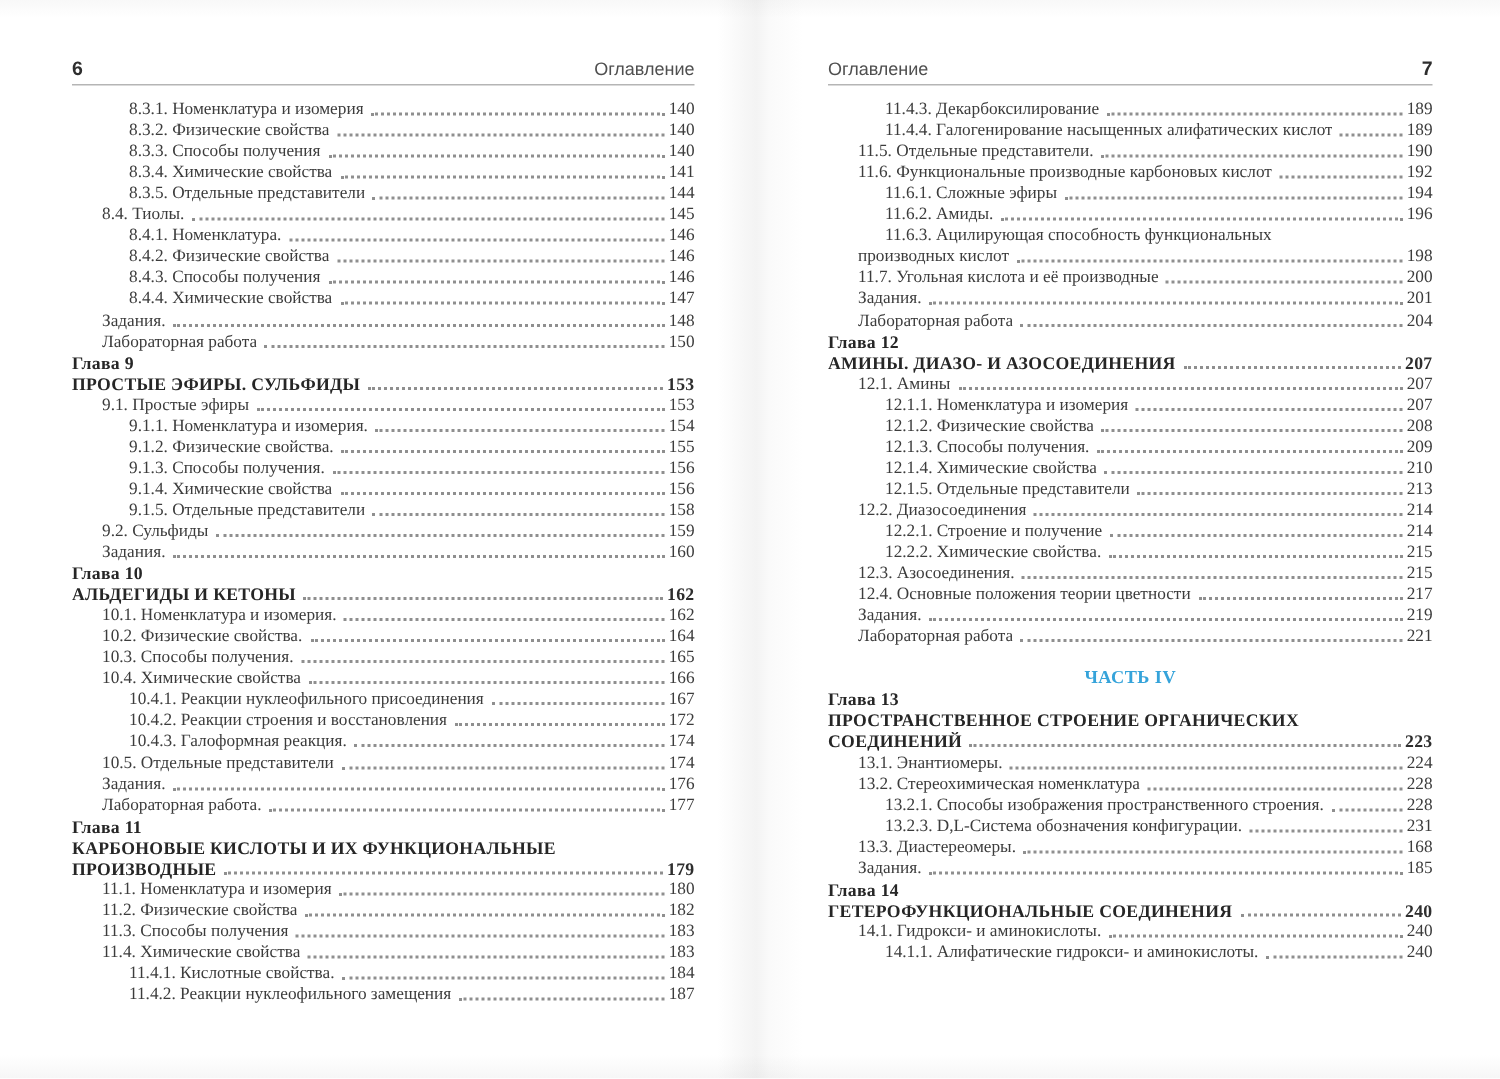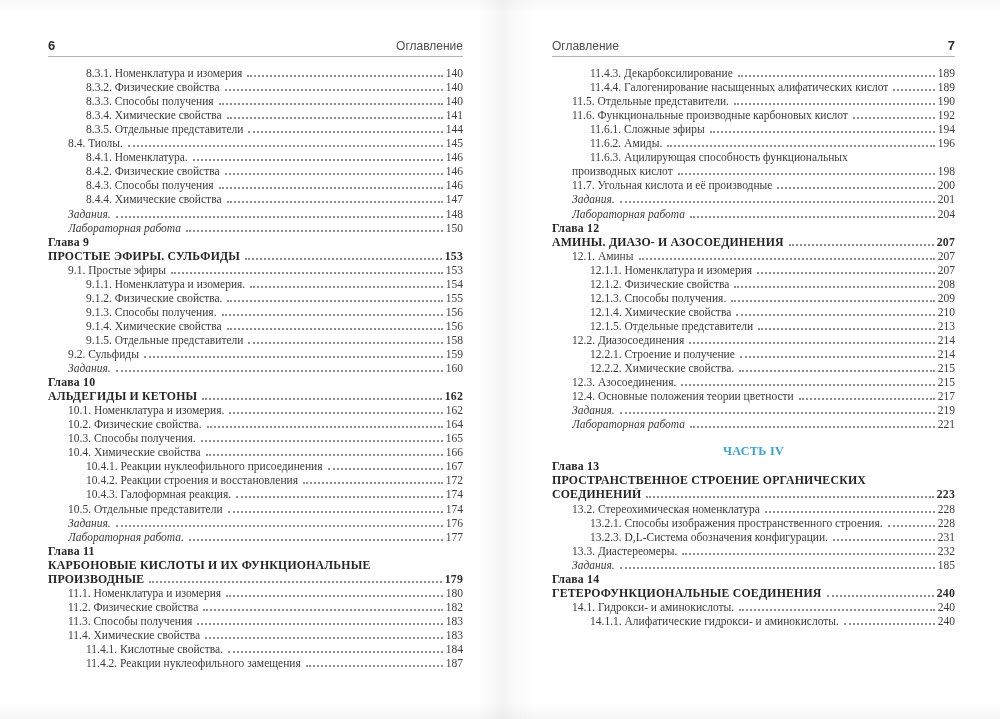--- a/index.html
+++ b/index.html
@@ -28,21 +28,21 @@
   .row{display:flex;align-items:flex-end;height:14.05px;font-size:11.5px;line-height:13px;}
   .row .t{white-space:nowrap;overflow:hidden;}
   .leader{flex:1 1 auto;min-width:8px;border-bottom:2px dotted #8f8f8f;margin:0 3px 3px 5px;}
   .pnum{flex:0 0 auto;color:#3c3c3c;}
   .pnum.bp{font-weight:bold;color:#262626;}
 
   .row.ind1{padding-left:20px;}
   .row.ind2{padding-left:38px;text-align:right;}
   .row.bold{font-weight:bold;color:#262626;font-size:11.8px;letter-spacing:0.2px;}
   .row.bold .pnum{color:#2e2e2e;}
-  .row.italic .t{font-style:italic;}
+  .row.italic .t{}
   .row.part{display:block;text-align:center;font-weight:bold;font-size:12.2px;
     color:var(--part-color,#35a3da);letter-spacing:0.3px;}
   .row.gap{visibility:hidden;}
 </style>
 </head>
 <body>
 
 <div class="photo">
   <div class="gutter"></div>
   <div class="edge-t"></div>
@@ -405,38 +405,43 @@
         </div>
         <div class="row bold">
           <span class="t">ПРОСТРАНСТВЕННОЕ СТРОЕНИЕ ОРГАНИЧЕСКИХ</span>
         </div>
         <div class="row bold">
           <span class="t">СОЕДИНЕНИЙ</span>
           <span class="leader"></span>
           <span class="pnum">223</span>
         </div>
         <div class="row ind1">
+          <span class="t">13.1. Энантиомеры.</span>
+          <span class="leader"></span>
+          <span class="pnum">224</span>
+        </div>
+        <div class="row ind1">
           <span class="t">13.2. Стереохимическая номенклатура</span>
           <span class="leader"></span>
           <span class="pnum">228</span>
         </div>
         <div class="row ind2">
           <span class="t">13.2.1. Способы изображения пространственного строения.</span>
           <span class="leader"></span>
           <span class="pnum">228</span>
         </div>
         <div class="row ind2">
           <span class="t">13.2.3. D,L-Система обозначения конфигурации.</span>
           <span class="leader"></span>
           <span class="pnum">231</span>
         </div>
         <div class="row ind1">
           <span class="t">13.3. Диастереомеры.</span>
           <span class="leader"></span>
-          <span class="pnum">232</span>
+          <span class="pnum">168</span>
         </div>
         <div class="row ind1 italic">
           <span class="t">Задания.</span>
           <span class="leader"></span>
           <span class="pnum">185</span>
         </div>
         <div class="row bold">
           <span class="t">Глава 14</span>
         </div>
         <div class="row bold">

